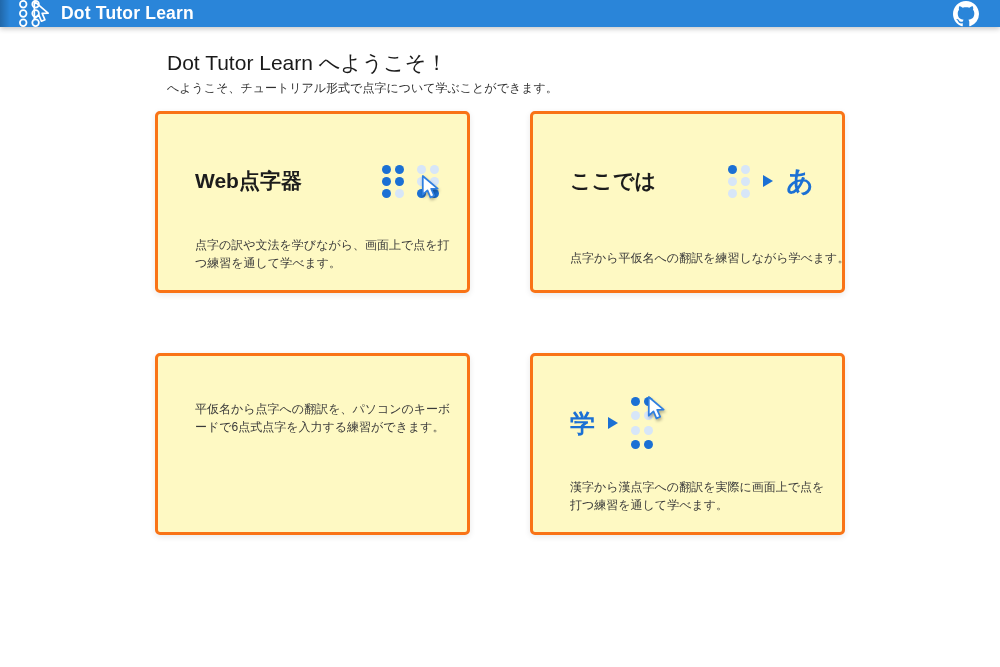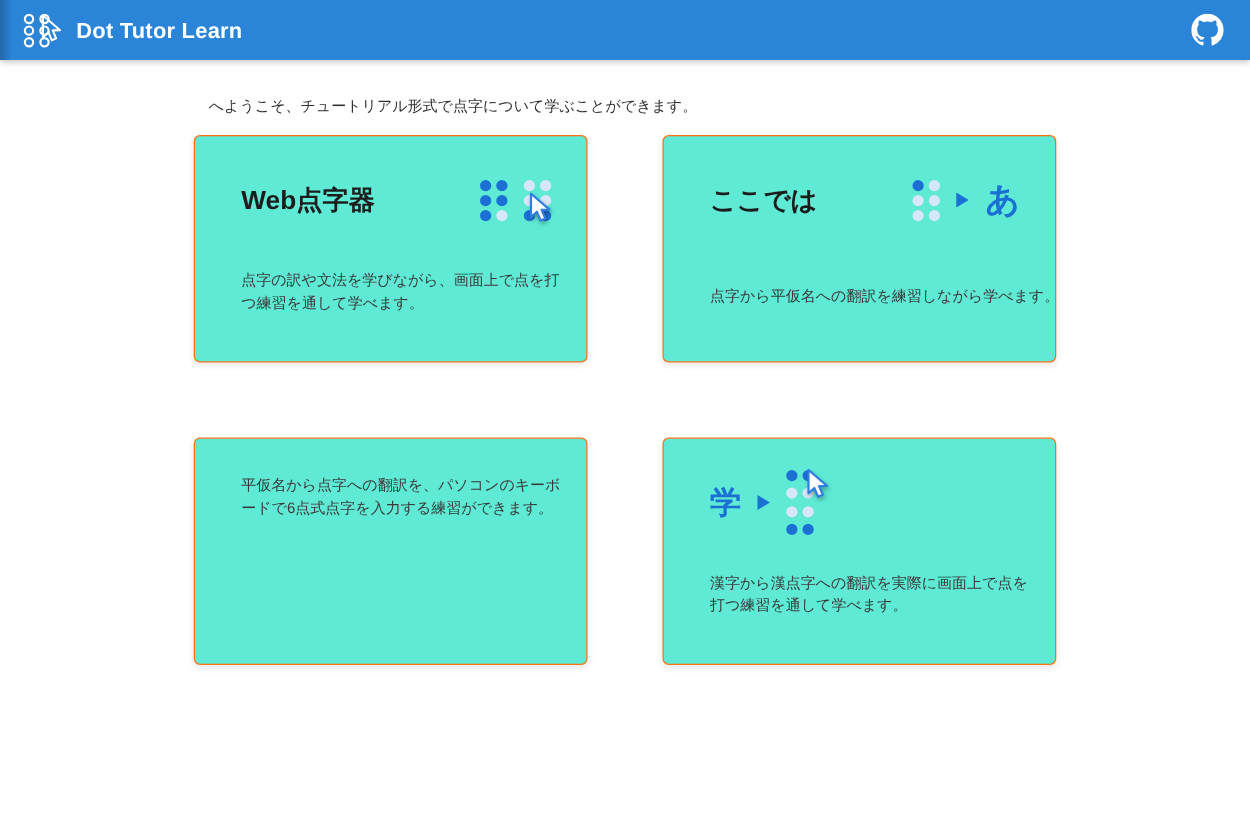--- a/index.html
+++ b/index.html
@@ -10,21 +10,21 @@
   }
   *{box-sizing:border-box;}
   html,body{margin:0;padding:0;}
   body{
     width:1000px;height:667px;background:#ffffff;
     font-family:"Liberation Sans","DejaVu Sans",sans-serif;
     overflow:hidden;position:relative;
   }
   
   header{
-    height:48px;background:var(--header-bg);
+    height:27px;background:var(--header-bg);
     display:flex;align-items:center;
     padding:0 21px 0 16px;position:relative;
     box-shadow:0 2px 5px rgba(0,0,0,.22);
   }
   header::before{
     content:"";position:absolute;left:0;top:0;bottom:0;width:10px;
     background:linear-gradient(90deg,rgba(0,0,0,.22),rgba(0,0,0,0));
     pointer-events:none;
   }
   .logo-btn{display:flex;align-items:center;cursor:pointer;}
@@ -40,23 +40,23 @@
     margin:0;font-size:21px;font-weight:400;color:#1a1a1a;line-height:1.15;
   }
   .subtitle{margin:5px 0 0;font-size:12px;color:#303030;}
   
   .cards{
     width:690px;margin:14px auto 0;
     display:grid;grid-template-columns:315px 315px;
     column-gap:60px;row-gap:60px;
   }
   .card{
-    height:182px;background:#5eead4;border:1px solid #f97316;border-radius:5px;
+    height:182px;background:#fef9c3;border:3px solid #f97316;border-radius:5px;
     box-shadow:0 2px 6px rgba(0,0,0,.09);
-    padding:12px 16px 0 37px;cursor:pointer;
+    padding:28px 16px 0 37px;cursor:pointer;
   }
   .card-top{
     display:flex;align-items:center;justify-content:space-between;
     height:78px;padding-right:12px;
   }
   .card h2{margin:0;font-size:21px;font-weight:600;color:#1c1c1c;white-space:nowrap;}
   .desc{
     margin:16px 0 0;font-size:12px;line-height:1.5;color:#3a3a3a;
   }
   .desc.oneline{white-space:nowrap;margin-top:29px;}
@@ -116,20 +116,21 @@
     <span style="display:flex;">
       <svg width="26" height="26" viewBox="0 0 16 16">
         <path fill="#ffffff" fill-rule="evenodd" d="M8 0C3.58 0 0 3.58 0 8c0 3.54 2.29 6.53 5.47 7.59.4.07.55-.17.55-.38 0-.19-.01-.82-.01-1.49-2.01.37-2.53-.49-2.69-.94-.09-.23-.48-.94-.82-1.13-.28-.15-.68-.52-.01-.53.63-.01 1.08.58 1.23.82.72 1.21 1.87.87 2.33.66.07-.52.28-.87.51-1.07-1.78-.2-3.64-.89-3.64-3.95 0-.87.31-1.59.82-2.15-.08-.2-.36-1.02.08-2.12 0 0 .67-.21 2.2.82.64-.18 1.32-.27 2-.27s1.36.09 2 .27c1.53-1.04 2.2-.82 2.2-.82.44 1.1.16 1.92.08 2.12.51.56.82 1.27.82 2.15 0 3.07-1.87 3.75-3.65 3.95.29.25.54.73.54 1.48 0 1.07-.01 1.93-.01 2.2 0 .21.15.46.55.38A8.01 8.01 0 0 0 16 8c0-4.42-3.58-8-8-8z"></path>
       </svg>
     </span>
   </a>
 </header>
 
 <main>
   <section class="welcome">
+    <h1>Dot Tutor Learn へようこそ！</h1>
     <p class="subtitle">へようこそ、チュートリアル形式で点字について学ぶことができます。</p>
   </section>
 
   <div class="cards">
 
     <div class="card">
       <div class="card-top">
         <h2>Web点字器</h2>
         <div class="icon-area">
           <div class="braille-cell">

